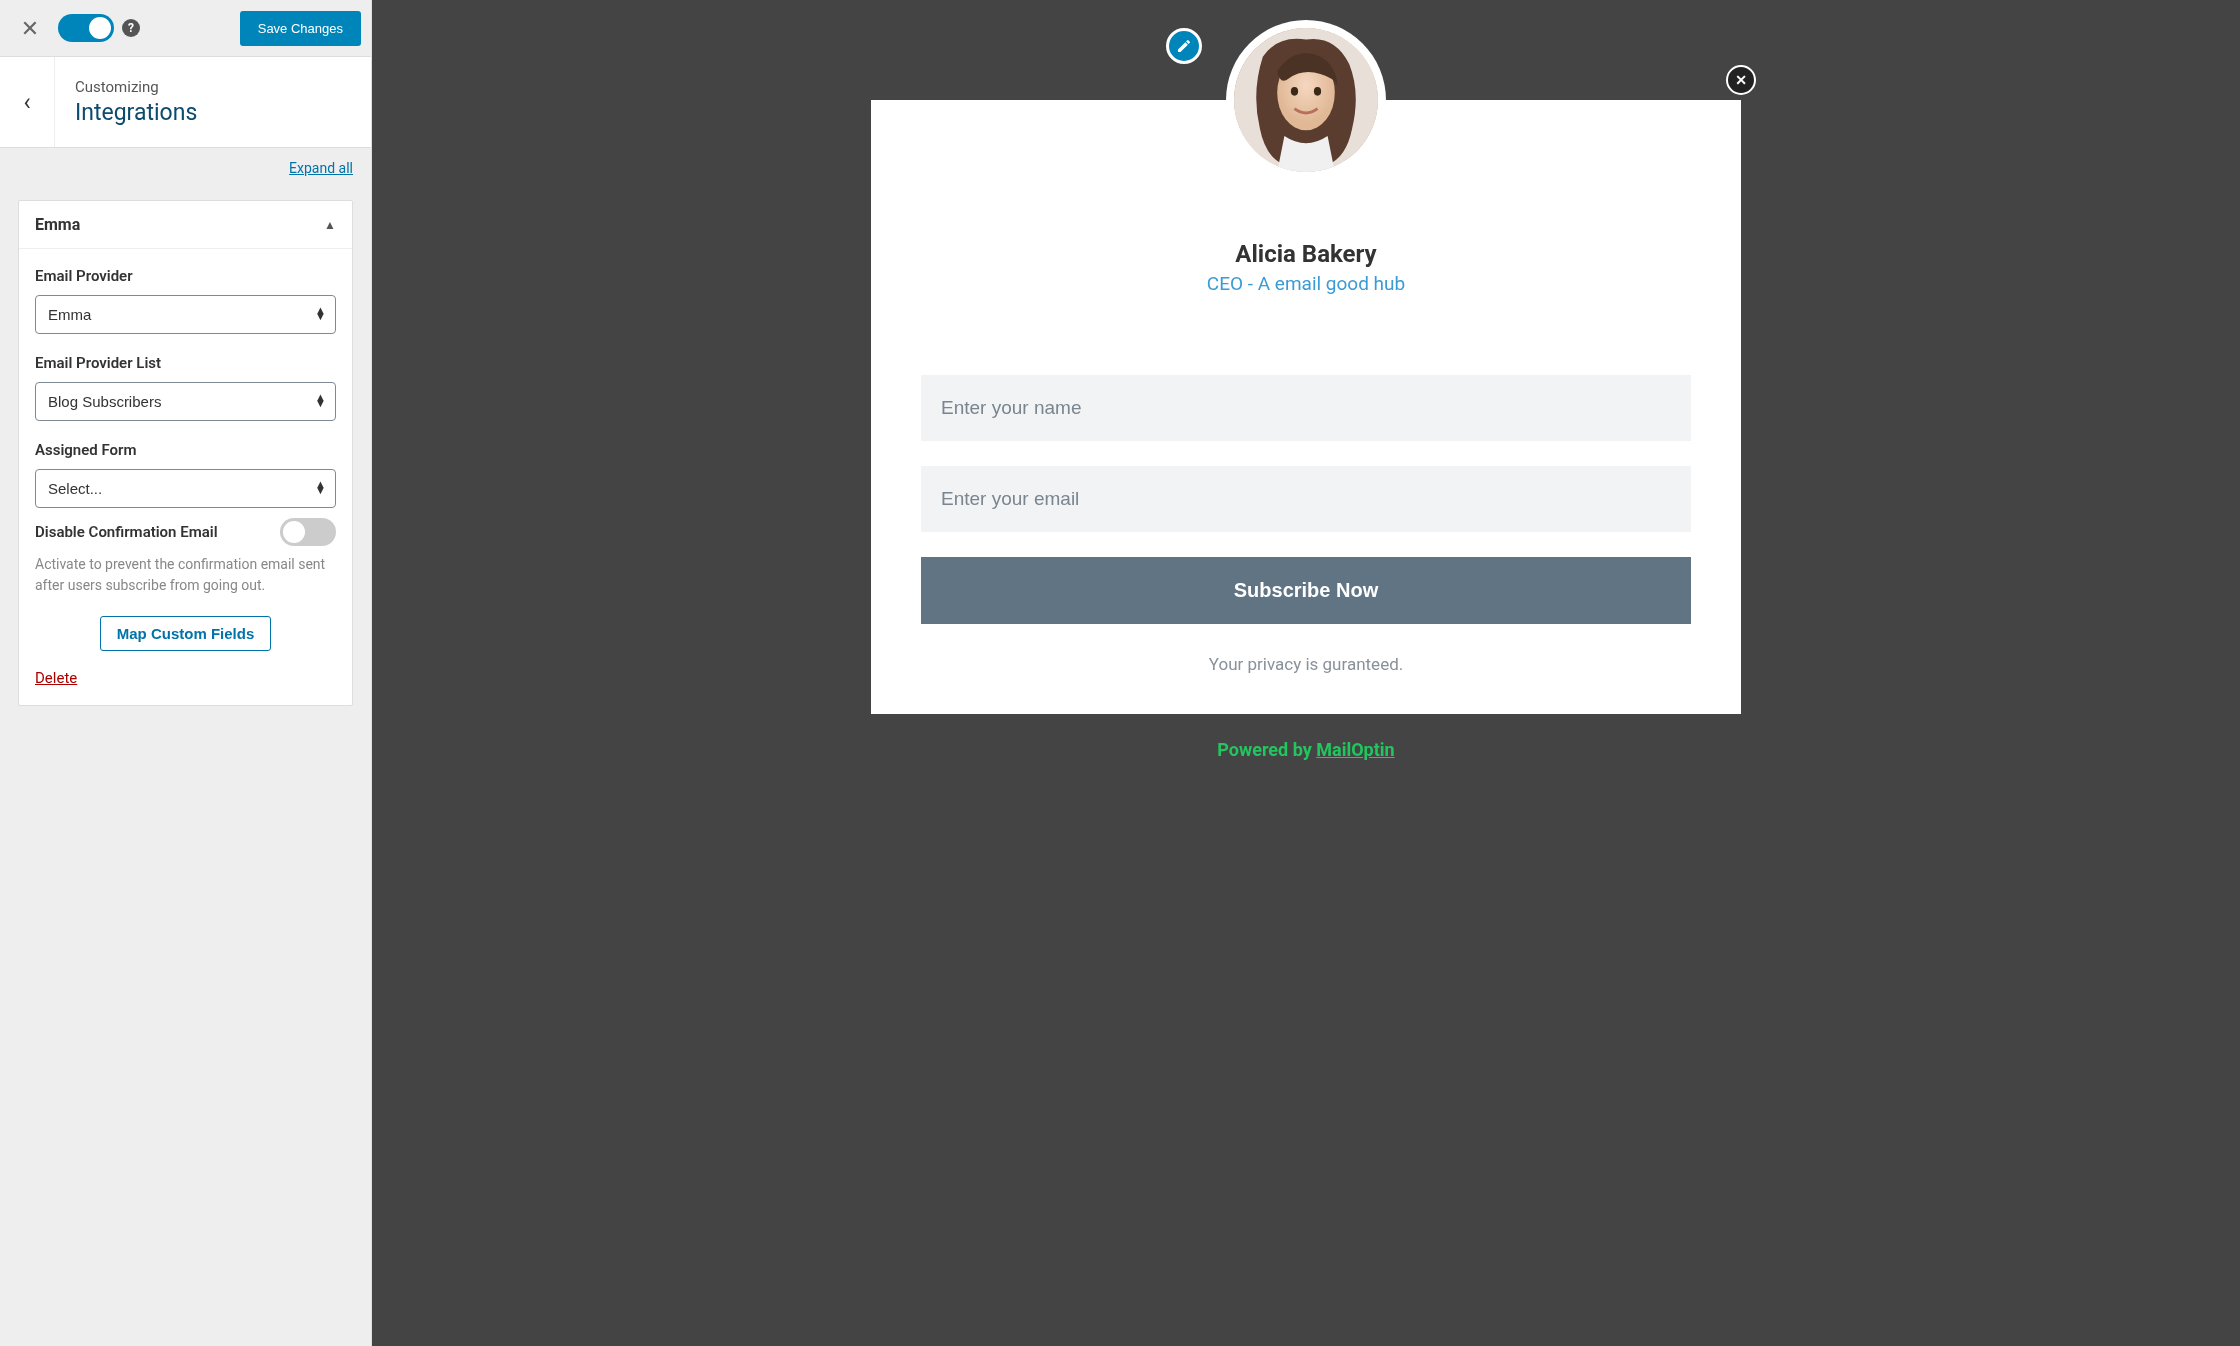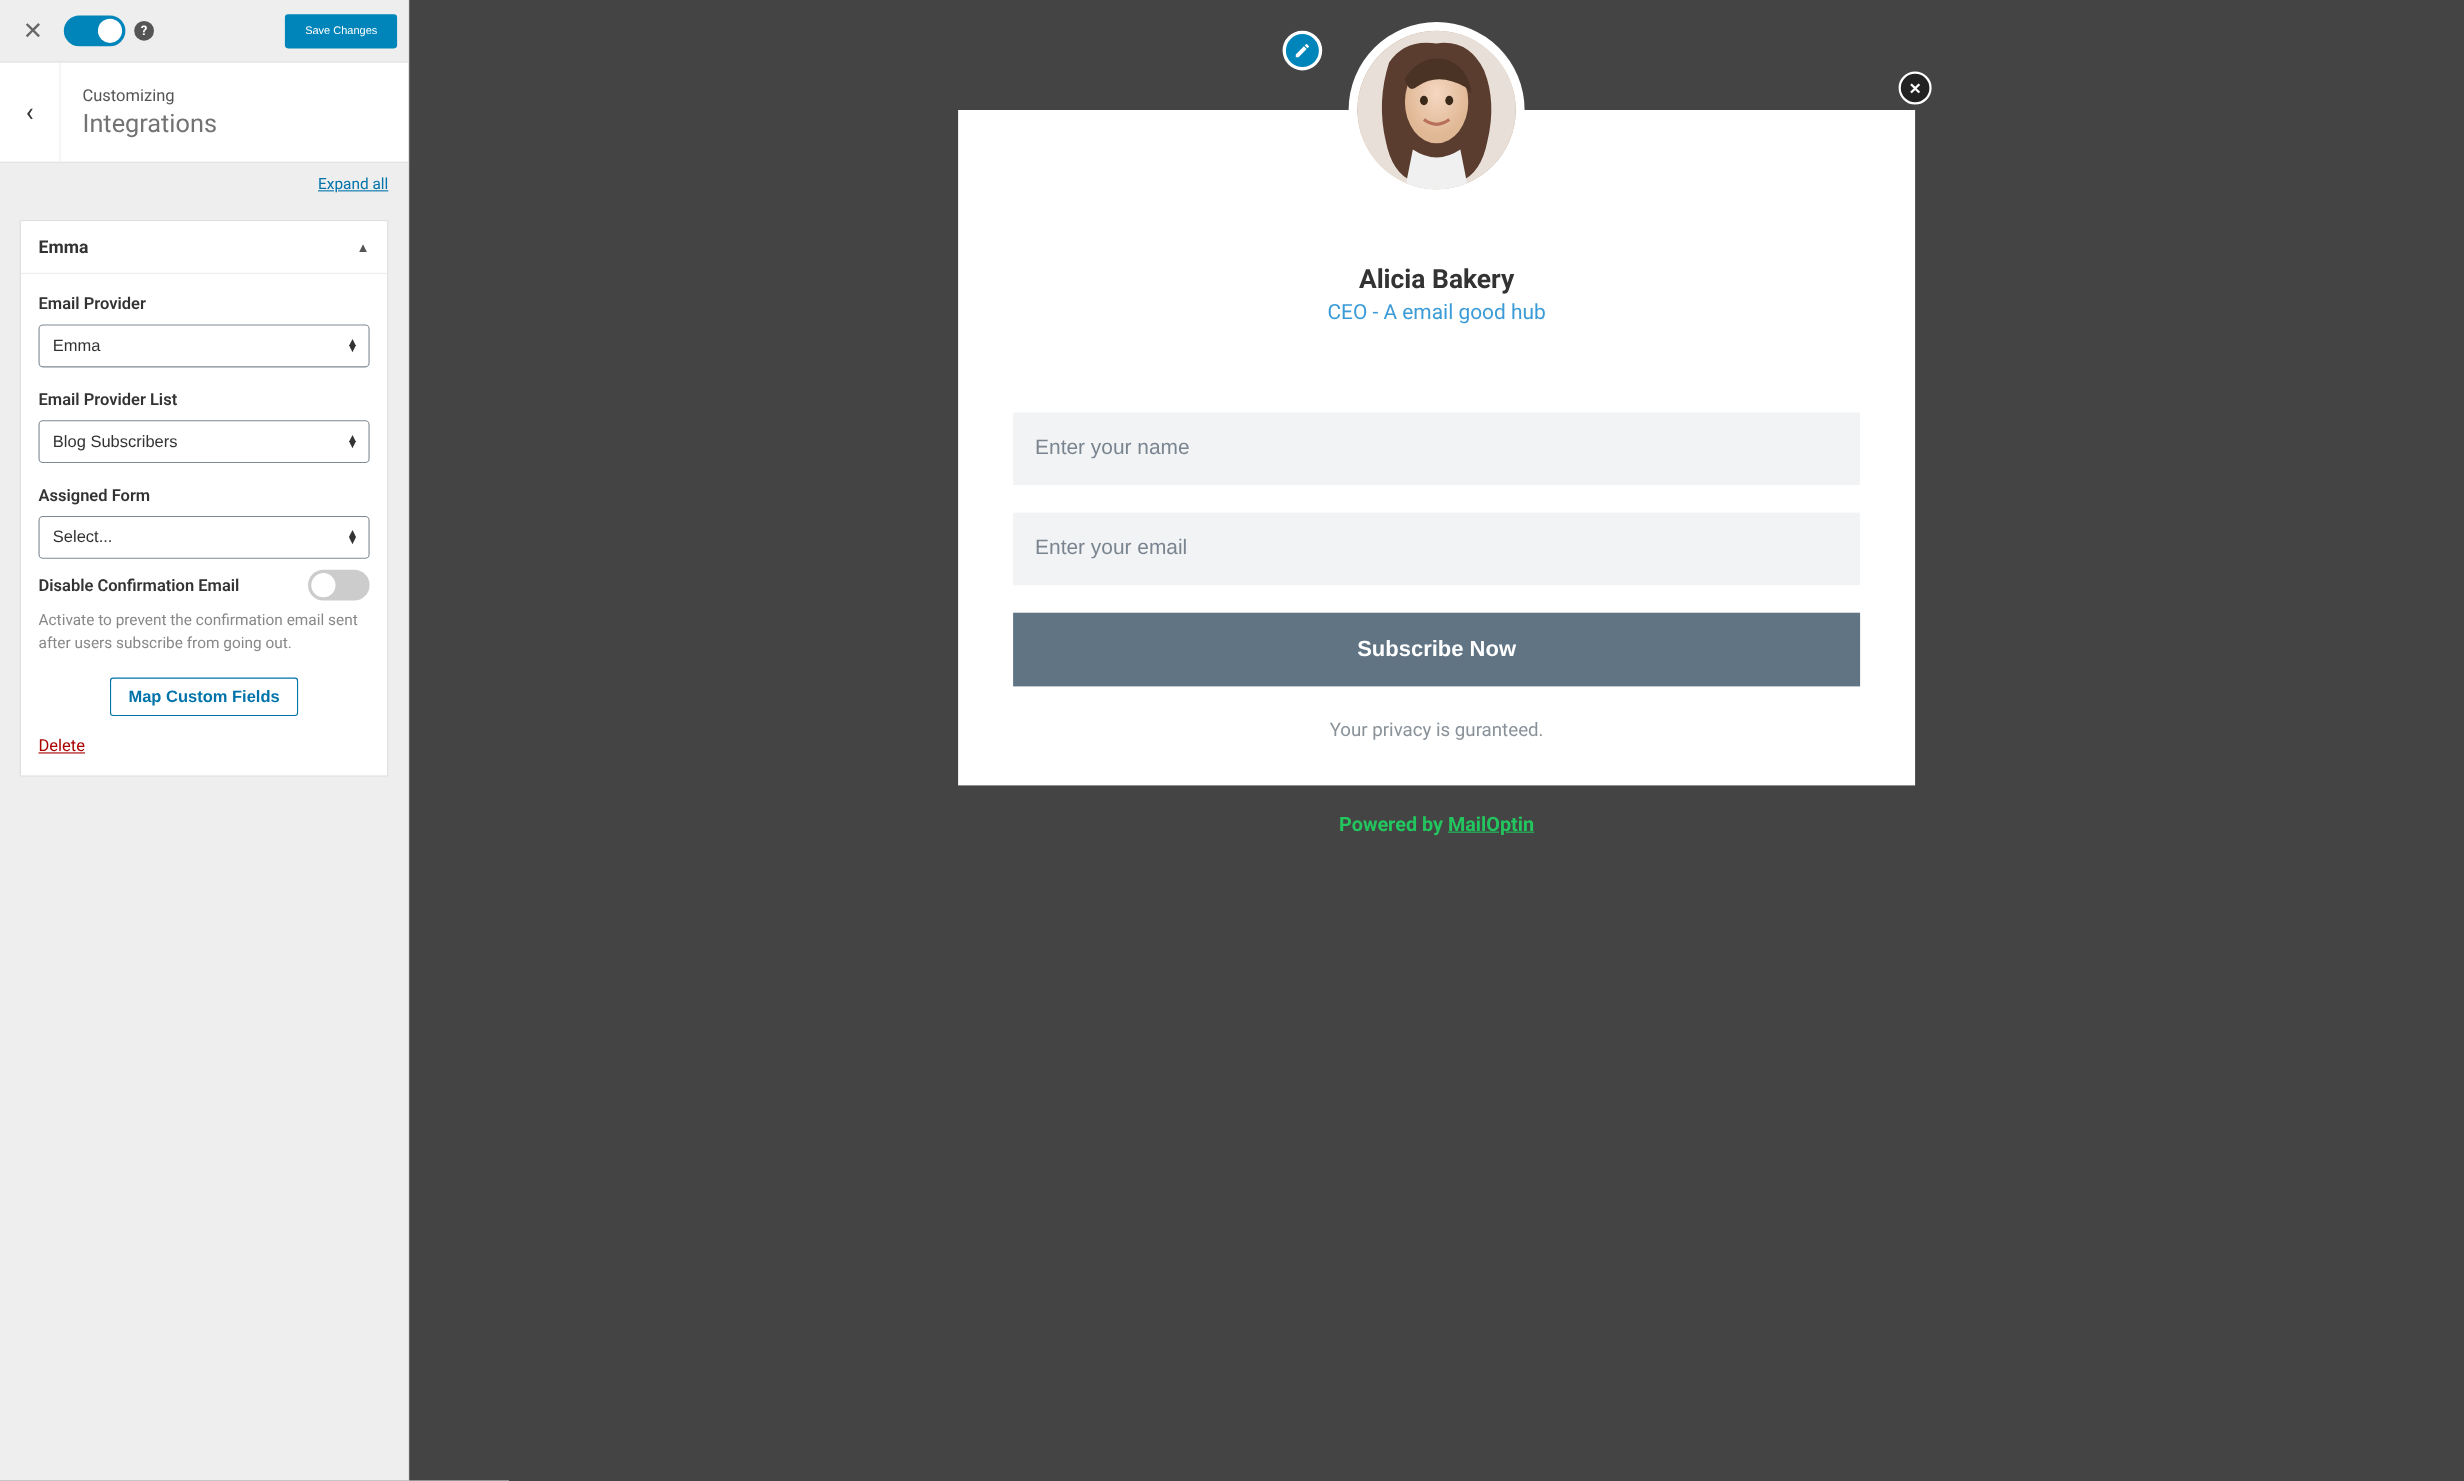--- a/index.html
+++ b/index.html
@@ -64,21 +64,21 @@
       font-size: 12px;
       font-weight: bold;
       cursor: pointer;
     }
     .save-btn {
       margin-left: auto;
       background: #0085ba;
       color: white;
       border: none;
       padding: 10px 18px;
-      font-size: 10px;
+      font-size: 13px;
       font-weight: 500;
       border-radius: 3px;
       cursor: pointer;
     }
     .section-header {
       background: white;
       display: flex;
       align-items: center;
       padding: 0;
       border-bottom: 1px solid #ddd;
@@ -98,21 +98,21 @@
       padding: 15px 20px;
       flex: 1;
     }
     .customizing-label {
       font-size: 15px;
       color: #555;
       margin-bottom: 3px;
     }
     .section-name {
       font-size: 23px;
-      color: #737373;
+      color: #0c4a6e;
       font-weight: 400;
     }
     .panel-body {
       padding: 12px 18px;
       overflow-y: auto;
     }
     .expand-link {
       display: block;
       text-align: right;
       color: #0073aa;

